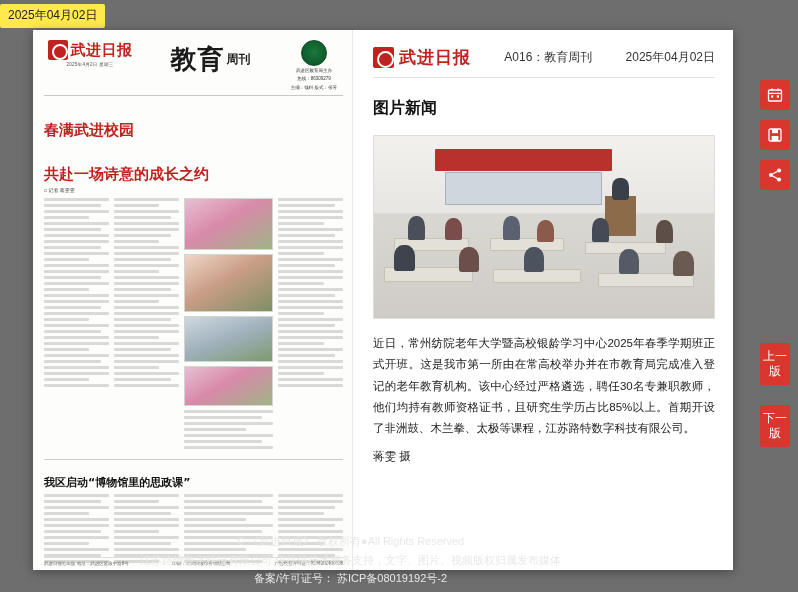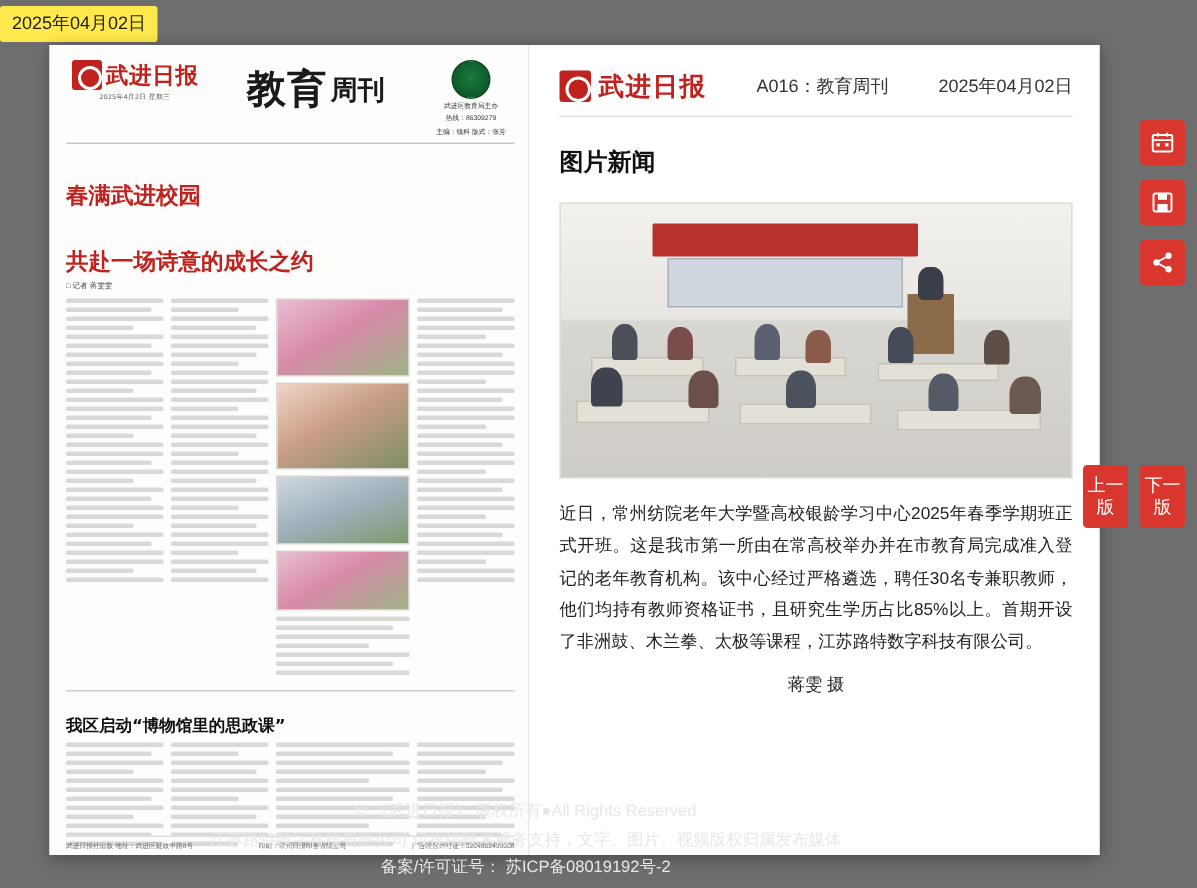--- a/index.html
+++ b/index.html
@@ -93,21 +93,21 @@
     display: flex; align-items: center; justify-content: center;
     gap: 2px;
     padding-top: 2px;
   }
   .pg-title-edu {
     font-size: 26px; font-weight: bold; color: #1a1a1a;
     font-family: "DejaVu Sans", sans-serif;
     letter-spacing: 1px;
   }
   .pg-title-week {
-    font-size: 18px; color: #1a1a1a; font-weight: bold;
+    font-size: 12px; color: #1a1a1a; font-weight: bold;
     font-family: "DejaVu Sans", sans-serif;
   }
   .pg-badge {
     width: 58px; text-align: center;
   }
   .pg-badge-seal {
     width: 26px; height: 26px; margin: 0 auto;
     border-radius: 50%;
     background: radial-gradient(circle at 50% 45%, #1a7a3c 0%, #0e5a2a 70%, #0b4a22 100%);
     border: 1px solid #0b4a22;
@@ -234,40 +234,40 @@
   }
   .rp-text {
     margin-top: 14px;
     font-size: 11.5px;
     line-height: 1.85;
     color: #222;
     text-align: justify;
   }
   .rp-credit {
     margin-top: 10px;
-    text-align: center;
+    text-align: left;
     font-size: 11.5px;
     color: #222;
   }
   
   .rail {
     position: absolute; right: 8px; top: 80px;
     display: flex; flex-direction: column; gap: 10px;
   }
   .rail-btn {
     width: 30px; height: 30px;
     background: #d9362d;
     border-radius: 3px;
     display: flex; align-items: center; justify-content: center;
     cursor: pointer;
   }
   .rail-btn svg { display: block; }
   .side-pager {
-    position: absolute; right: 8px; top: 310px;
-    display: flex; flex-direction: row; gap: 8px;
+    position: absolute; right: 8px; top: 343px;
+    display: flex; flex-direction: column; gap: 20px;
   }
   .side-pg-btn {
     width: 30px;
     background: #d9362d;
     color: #fff;
     font-size: 12px;
     line-height: 1.25;
     text-align: center;
     padding: 6px 2px;
     border-radius: 3px;

